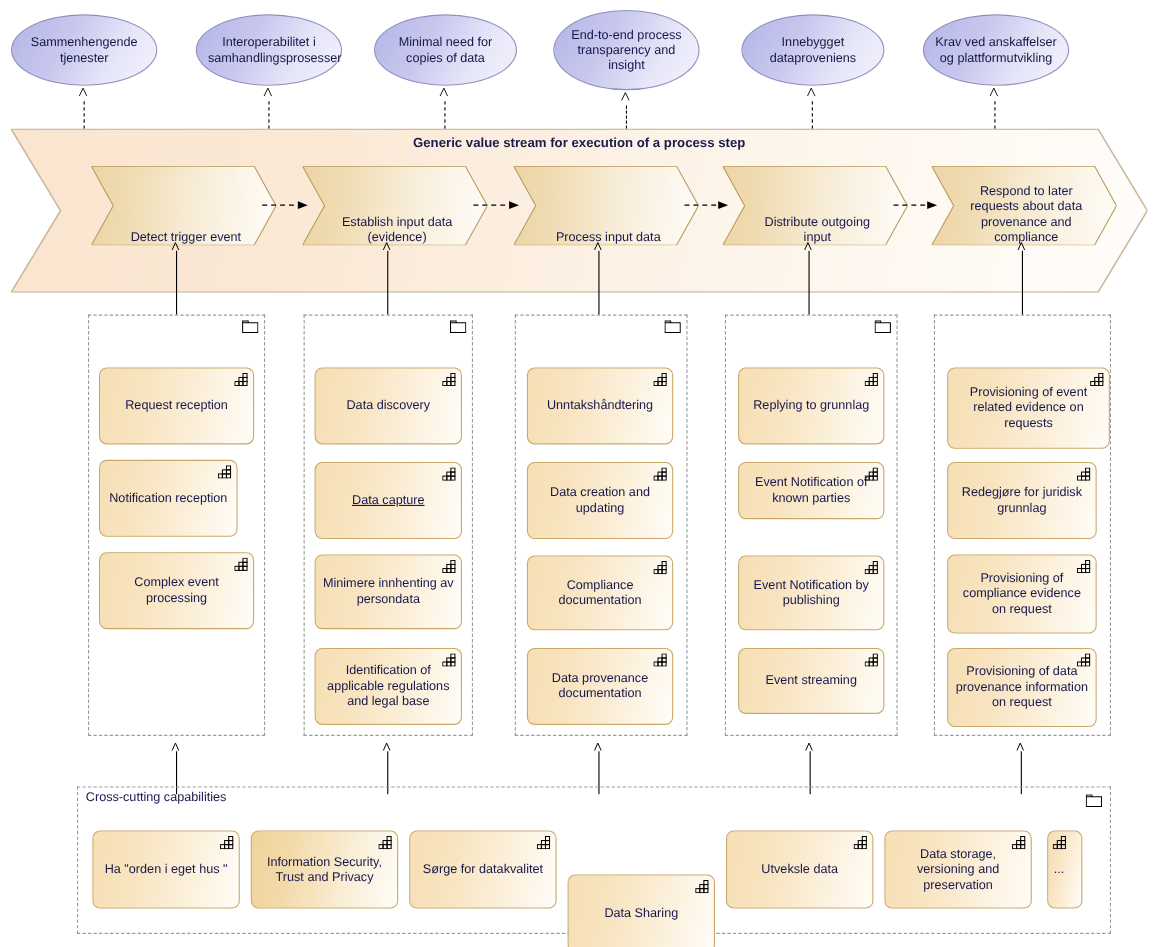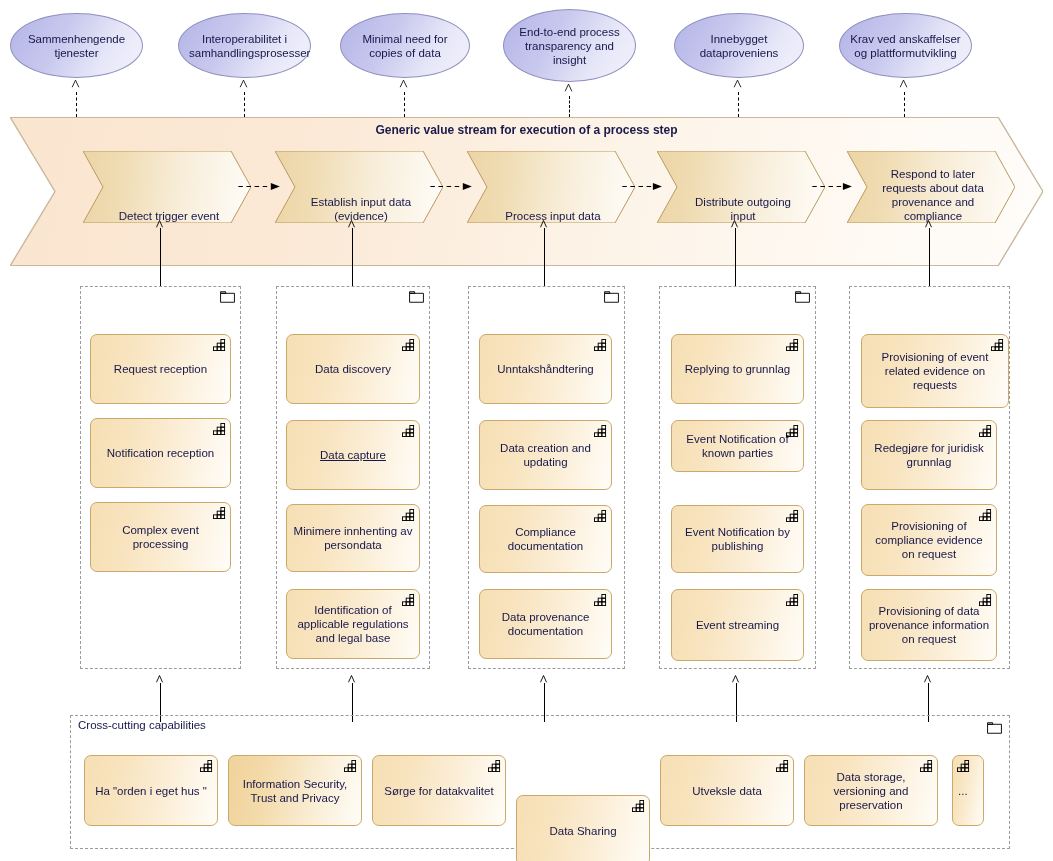--- a/index.html
+++ b/index.html
@@ -294,21 +294,21 @@
           <rect x="0.5" y="8.5" width="4" height="4"></rect>
           <rect x="4.5" y="4.5" width="4" height="4"></rect>
           <rect x="4.5" y="8.5" width="4" height="4"></rect>
           <rect x="8.5" y="0.5" width="4" height="4"></rect>
           <rect x="8.5" y="4.5" width="4" height="4"></rect>
           <rect x="8.5" y="8.5" width="4" height="4"></rect>
         </g>
       </svg>
     <span class="cap-label">Request reception</span>
   </div>
-  <div class="cap" style="left:90px; top:418px; width:141px; height:70px;">
+  <div class="cap" style="left:90px; top:418px; width:126px; height:70px;">
     <svg class="cap-icon" viewBox="0 0 14 13">
         <g fill="none" stroke="#000" stroke-width="1">
           <rect x="0.5" y="8.5" width="4" height="4"></rect>
           <rect x="4.5" y="4.5" width="4" height="4"></rect>
           <rect x="4.5" y="8.5" width="4" height="4"></rect>
           <rect x="8.5" y="0.5" width="4" height="4"></rect>
           <rect x="8.5" y="4.5" width="4" height="4"></rect>
           <rect x="8.5" y="8.5" width="4" height="4"></rect>
         </g>
       </svg>
@@ -481,21 +481,21 @@
           <rect x="0.5" y="8.5" width="4" height="4"></rect>
           <rect x="4.5" y="4.5" width="4" height="4"></rect>
           <rect x="4.5" y="8.5" width="4" height="4"></rect>
           <rect x="8.5" y="0.5" width="4" height="4"></rect>
           <rect x="8.5" y="4.5" width="4" height="4"></rect>
           <rect x="8.5" y="8.5" width="4" height="4"></rect>
         </g>
       </svg>
     <span class="cap-label">Event Notification by publishing</span>
   </div>
-  <div class="cap" style="left:671px; top:589px; width:133px; height:72px;">
+  <div class="cap" style="left:671px; top:589px; width:133px; height:60px;">
     <svg class="cap-icon" viewBox="0 0 14 13">
         <g fill="none" stroke="#000" stroke-width="1">
           <rect x="0.5" y="8.5" width="4" height="4"></rect>
           <rect x="4.5" y="4.5" width="4" height="4"></rect>
           <rect x="4.5" y="8.5" width="4" height="4"></rect>
           <rect x="8.5" y="0.5" width="4" height="4"></rect>
           <rect x="8.5" y="4.5" width="4" height="4"></rect>
           <rect x="8.5" y="8.5" width="4" height="4"></rect>
         </g>
       </svg>

